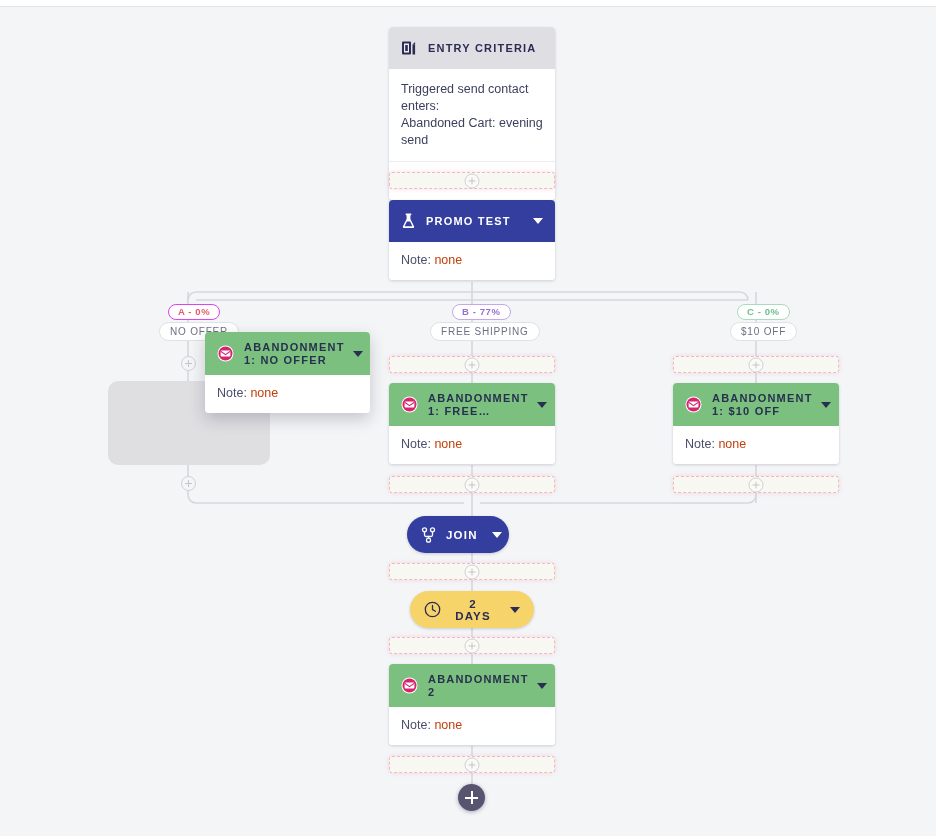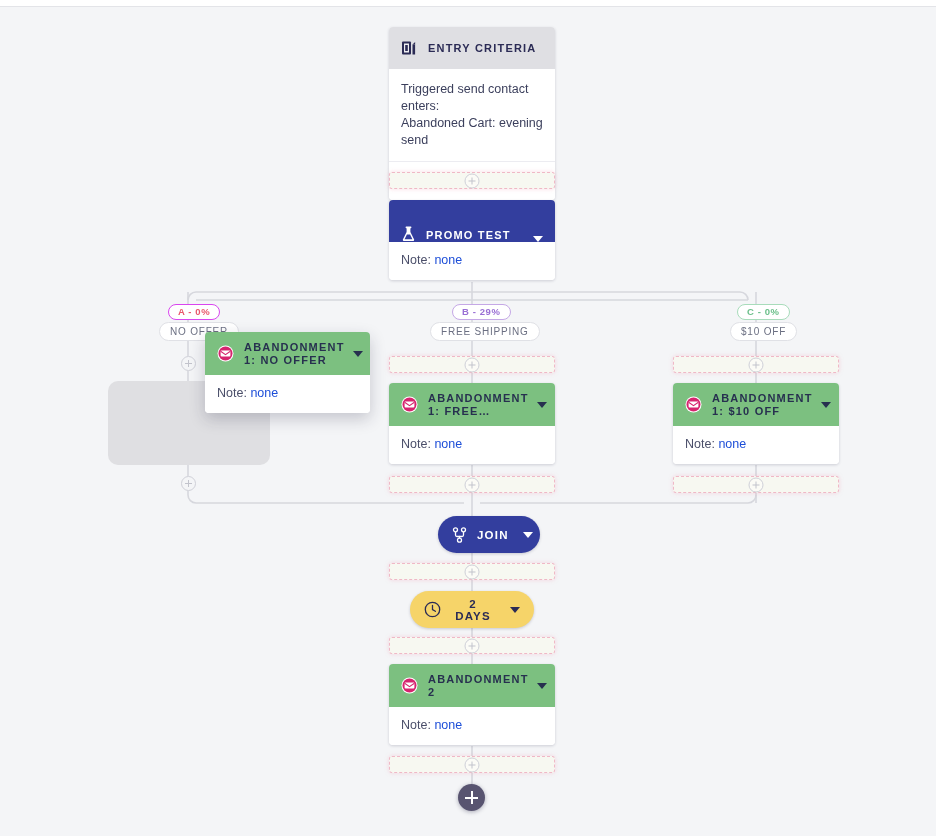--- a/index.html
+++ b/index.html
@@ -62,30 +62,30 @@
     line-height: 17px;
     background: #fff;
   }
   .node-note {
     padding: 11px 12px 13px 12px;
     font-size: 12.5px;
     color: #4a4e69;
     border-top: 1px solid #ececf1;
     background: #fff;
   }
-  .node-note .muted { color: #1d4ed8; }
+  .node-note .muted { color: #c2410c; }
 
   
   .entry { left: 389px; top: 27px; width: 166px; }
   .entry .node-head { background: #dfdfe3; color: #2b2b55; height: 42px; }
   .entry .node-title { color: #2b2b55; }
 
   
   .promo { left: 389px; top: 200px; width: 166px; }
-  .promo .node-head { background: #333e9e; color: #fff; height: 42px; align-items: flex-end; }
+  .promo .node-head { background: #333e9e; color: #fff; height: 42px; }
   .promo .node-title { color: #ffffff; }
 
   
   .green .node-head { background: #7cc080; color: #27304f; height: 43px; }
   .green .node-title { color: #27304f; }
   .two-line .node-title { line-height: 13px; }
 
   .abandon-a { left: 205px; top: 332px; width: 165px; box-shadow: 0 6px 16px rgba(30,30,60,.22); z-index: 30; }
   .abandon-b { left: 389px; top: 383px; width: 166px; }
   .abandon-c { left: 673px; top: 383px; width: 166px; }
@@ -97,21 +97,21 @@
     display: flex; align-items: center;
     border-radius: 22px;
     height: 37px;
     padding: 0 14px;
     box-shadow: 0 1px 3px rgba(30,30,60,.2);
   }
   .pill .ico { display: flex; align-items: center; margin-right: 9px; }
   .pill .ptitle { font-size: 11.5px; font-weight: bold; letter-spacing: 1.2px; }
   .pill .caret { margin-left: 14px; }
 
-  .join { left: 438px; top: 516px; width: 102px; background: #333e9e; color: #fff; }
+  .join { left: 407px; top: 516px; width: 102px; background: #333e9e; color: #fff; }
   .join .ptitle { color: #fff; }
   .delay { left: 410px; top: 591px; width: 124px; background: #f6d469; color: #2b2b55; }
   .delay .ptitle { color: #2b2b55; text-align: center; }
 
   
   .dropzone {
     position: absolute;
     height: 17px;
     border: 1px dashed #f0b8c6;
     border-radius: 3px;
@@ -279,21 +279,21 @@
     </div>
     <div class="node-note" style="border-top:none;">
       <span>Note:</span>
       <span class="muted">none</span>
     </div>
   </div>
 
   <div class="branch-pct" style="left:168px; top:304px; color:#e8576b; border:1px solid #d946ef;">A - 0%</div>
   <div class="branch-name" style="left:159px; top:322px;">NO OFFER</div>
 
-  <div class="branch-pct" style="left:452px; top:304px; color:#9a6fd4; border:1px solid #c5a8e6;">B - 29%</div>
+  <div class="branch-pct" style="left:452px; top:304px; color:#9a6fd4; border:1px solid #c5a8e6;">B - 77%</div>
   <div class="branch-name" style="left:430px; top:322px;">FREE SHIPPING</div>
 
   <div class="branch-pct" style="left:737px; top:304px; color:#6bbf8a; border:1px solid #a8dcbb;">C - 0%</div>
   <div class="branch-name" style="left:730px; top:322px;">$10 OFF</div>
 
   <span class="conn-plus" style="left:181px; top:356px;"></span>
   <div class="skeleton"></div>
   <span class="conn-plus" style="left:181px; top:476px;"></span>
 
   <div class="node green two-line abandon-a">

